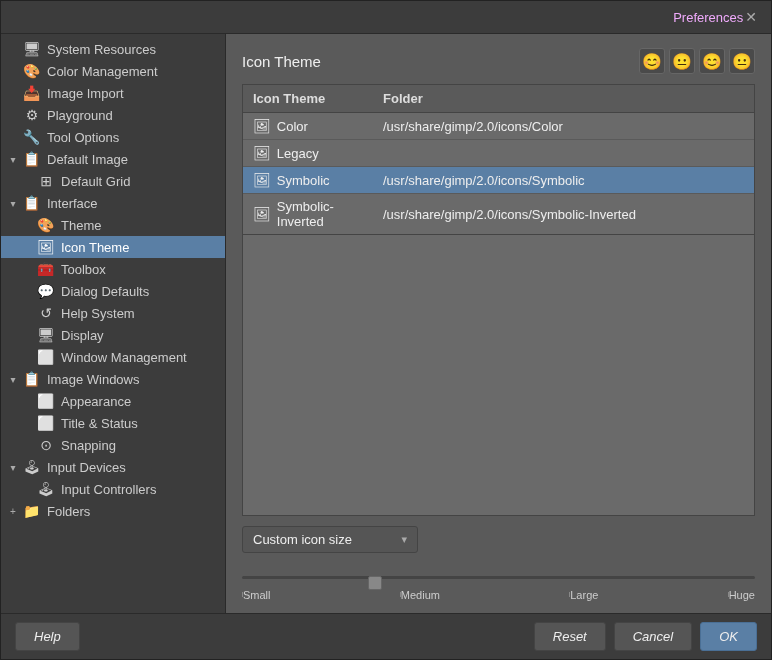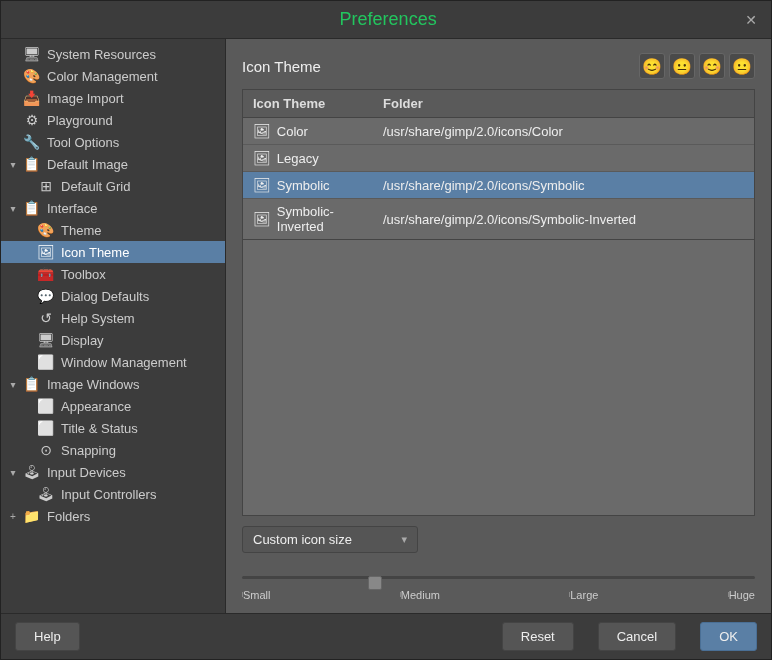--- a/index.html
+++ b/index.html
@@ -26,24 +26,24 @@
     .title-bar {
       background: #3c3c3c;
       padding: 8px 12px;
       display: flex;
       align-items: center;
       justify-content: space-between;
       border-bottom: 1px solid #2a2a2a;
       flex-shrink: 0;
     }
     .title-bar-title {
-      color: #22c55e;
-      font-size: 18px;
+      color: #f0abfc;
+      font-size: 13px;
       flex: 1;
-      text-align: center;
+      text-align: right;
     }
     .title-bar-close {
       color: #aaa;
       cursor: pointer;
       font-size: 14px;
       background: none;
       border: none;
       padding: 0 2px;
     }
     .main-area {
@@ -254,26 +254,27 @@
       flex-shrink: 0;
     }
     .bottom-btn {
       padding: 6px 18px;
       background: #555;
       border: 1px solid #444;
       border-radius: 3px;
       color: #eee;
       cursor: pointer;
       font-size: 13px;
+      font-style: italic;
     }
     .bottom-btn.primary {
       background: #5a7fa5;
       border-color: #4a6f95;
     }
-    .right-buttons { display: flex; gap: 24px; align-items: flex-end; }
+    .right-buttons { display: flex; gap: 8px; align-items: flex-end; }
   </style>
 </head>
 <body>
 
 <div class="dialog">
   <div class="title-bar">
     <div style="width:20px;"></div>
     <span class="title-bar-title">Preferences</span>
     <button class="title-bar-close">✕</button>
   </div>

